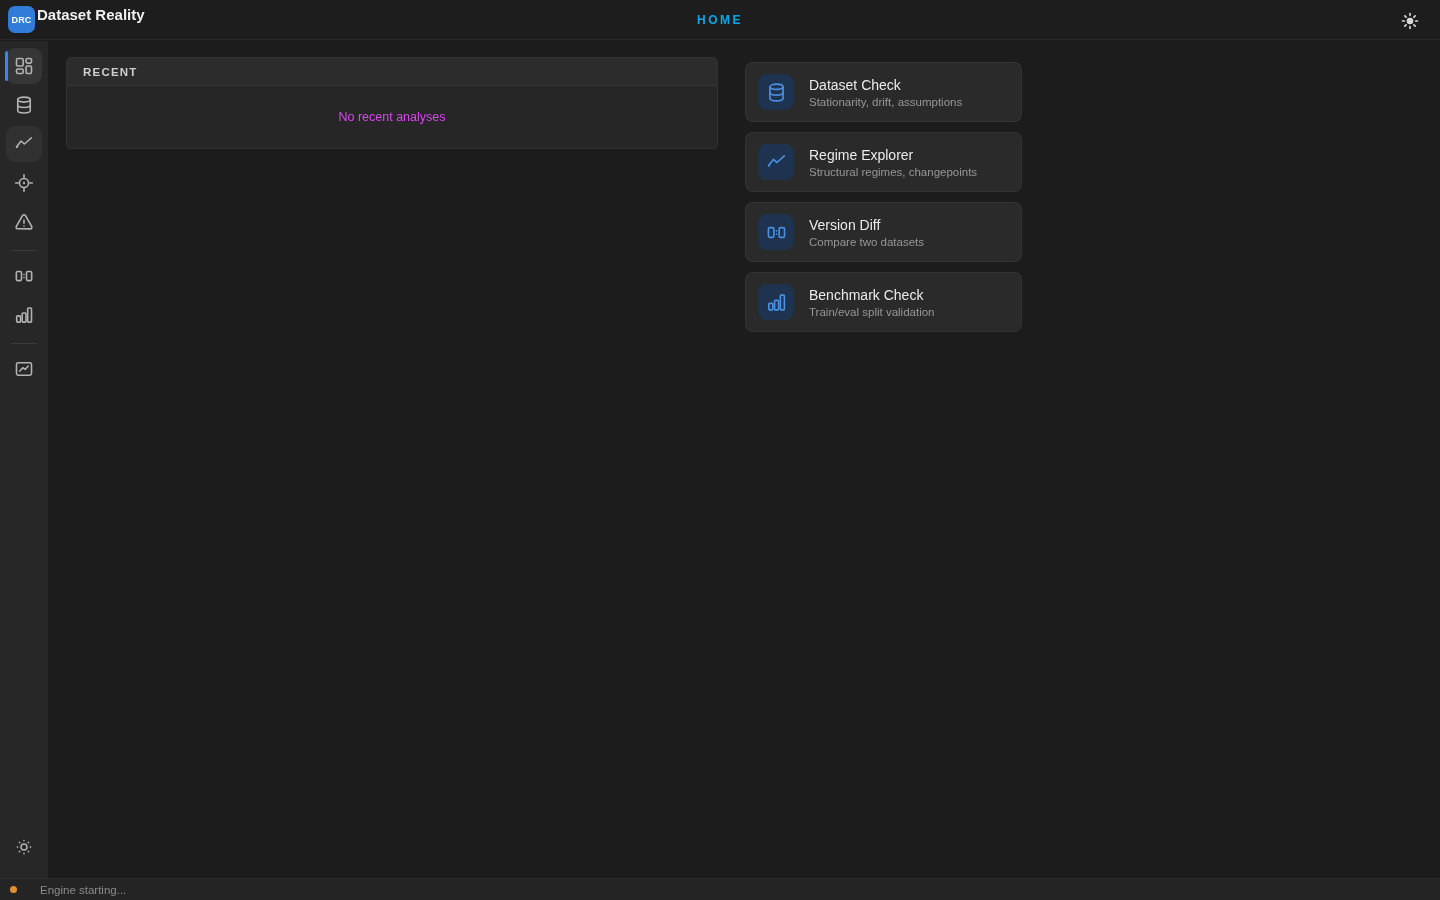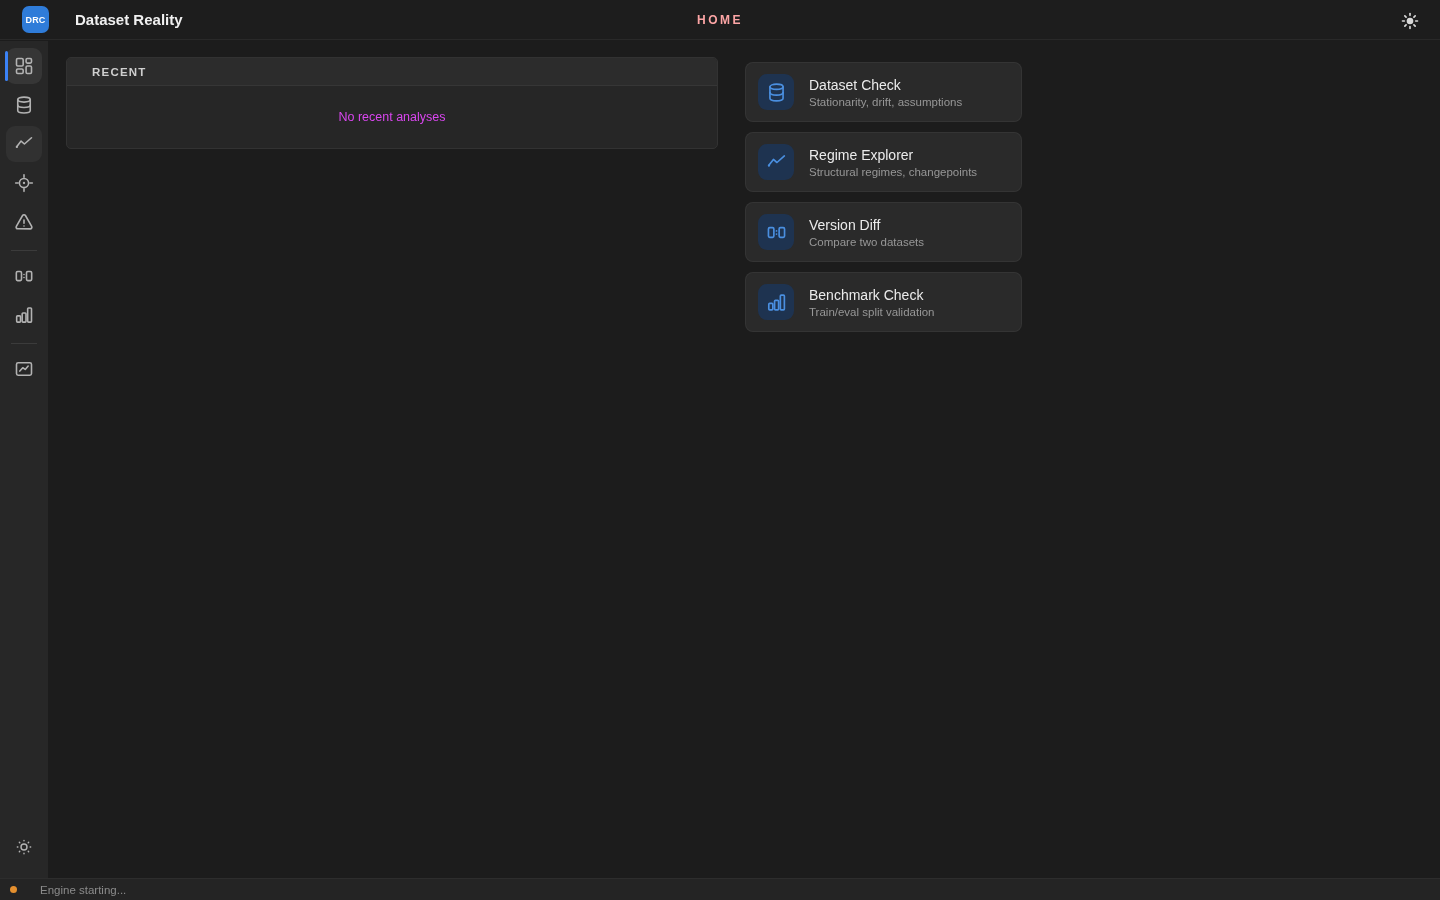--- a/index.html
+++ b/index.html
@@ -11,31 +11,31 @@
     position: relative;
   }
 
   
   .topbar {
     position: absolute; top: 0; left: 0; width: 1440px; height: 40px;
     background: #1d1d1d;
     border-bottom: 1px solid #292929;
     display: flex; align-items: center;
   }
-  .brand { display: flex; align-items: center; gap: 26px; padding-left: 22px; }
+  .brand { display: flex; align-items: flex-start; gap: 2px; padding-left: 8px; }
   .logo {
     width: 27px; height: 27px; border-radius: 7px;
     background: #2f7cd9; color: #ffffff;
     font-size: 9px; font-weight: 700; letter-spacing: 0.2px;
     display: flex; align-items: center; justify-content: center;
   }
   .app-title { font-size: 15px; font-weight: 700; color: #f0f0f0; }
   .nav-center {
     position: absolute; left: 50%; transform: translateX(-50%);
-    font-size: 12px; font-weight: 600; letter-spacing: 2.5px; color: #fca5a5;
+    font-size: 12px; font-weight: 600; letter-spacing: 2.5px; color: #0ea5e9;
     cursor: pointer;
   }
   .theme-btn {
     position: absolute; right: 16px; top: 7px;
     width: 28px; height: 28px; border: none; background: transparent;
     display: flex; align-items: center; justify-content: center;
     color: #d9d9d9; cursor: pointer;
   }
 
   
@@ -66,21 +66,21 @@
   }
 
   
   .recent-panel {
     position: absolute; left: 66px; top: 57px; width: 652px;
     background: #262626; border: 1px solid #323232; border-radius: 5px;
     overflow: hidden;
   }
   .recent-header {
     height: 28px; background: #2c2c2c; border-bottom: 1px solid #363636;
-    display: flex; align-items: center; padding: 0 25px;
+    display: flex; align-items: center; padding: 0 16px;
     font-size: 11.5px; font-weight: 700; letter-spacing: 1.2px; color: #cfcfcf;
   }
   .recent-body {
     height: 62px; display: flex; align-items: center; justify-content: center;
     font-size: 12.5px; color: #d946ef;
   }
 
   
   .cards {
     position: absolute; left: 745px; top: 62px; width: 277px;

